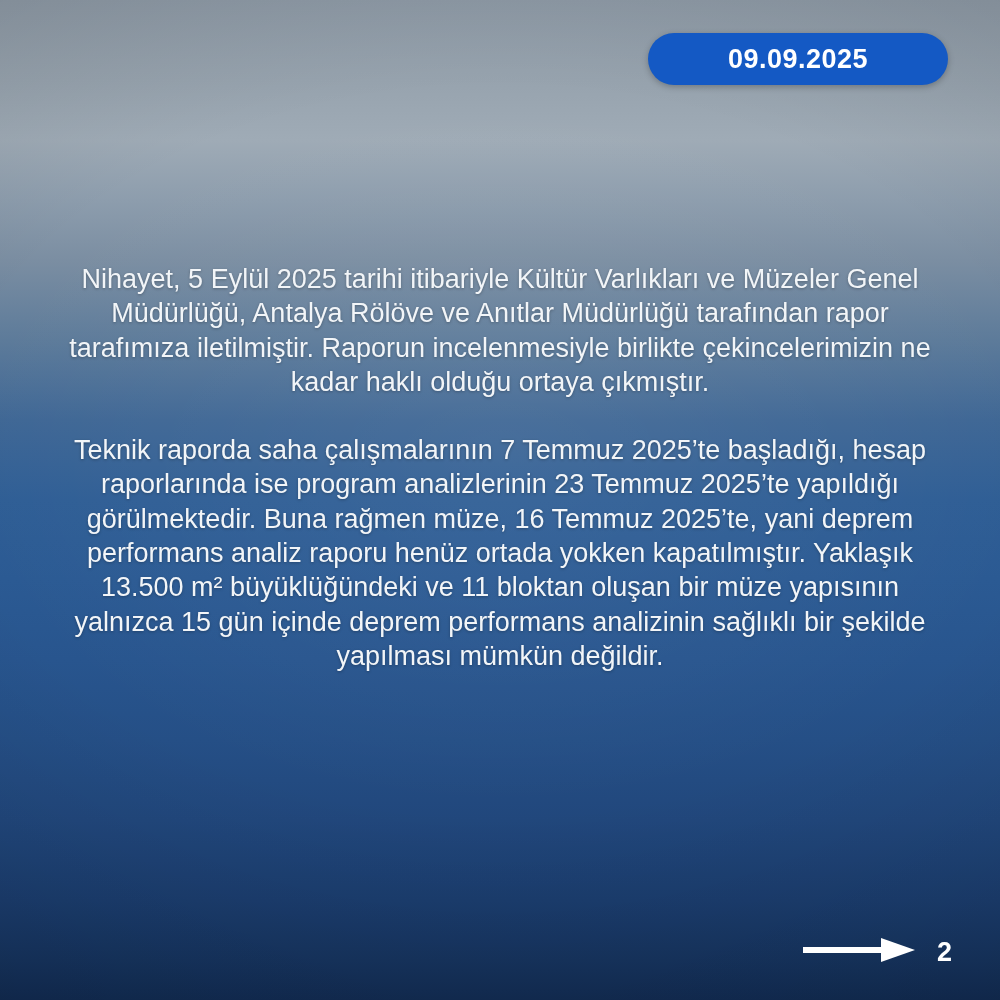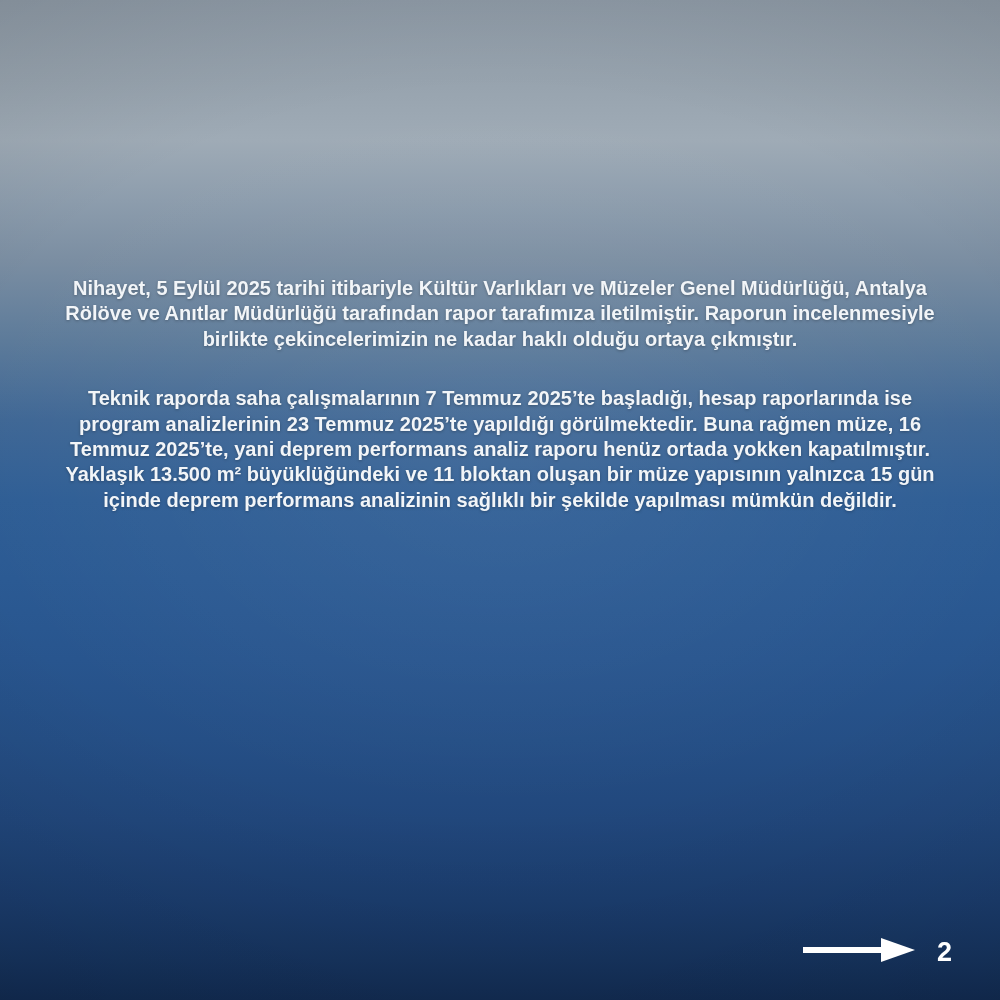--- a/index.html
+++ b/index.html
@@ -55,27 +55,27 @@
     font-weight: bold;
     letter-spacing: 0.5px;
     box-shadow: 0 2px 6px rgba(0,0,0,0.25);
     padding: 0 32px;
     box-sizing: border-box;
   }
   .body-text {
     position: absolute;
     left: 50px;
     right: 50px;
-    top: 276px;
+    top: 262px;
     color: #f2f5f8;
     text-align: center;
-    font-size: 20px;
+    font-size: 27px;
     line-height: 1.27;
     text-shadow: 0 1px 3px rgba(0,0,0,0.28);
-    font-weight: 700;
+    font-weight: 400;
   }
   .body-text p {
     margin: 0 0 34px 0;
   }
   .body-text p:last-child {
     margin-bottom: 12px;
   }
   .footer {
     position: absolute;
     right: 48px;
@@ -92,20 +92,23 @@
     font-size: 27px;
     font-weight: bold;
     line-height: 1;
   }
 </style>
 </head>
 <body>
 
 <div class="slide">
 
+  <div class="date-badge">
+    <span>09.09.2025</span>
+  </div>
 
   <div class="body-text">
     <p>Nihayet, 5 Eylül 2025 tarihi itibariyle Kültür Varlıkları ve Müzeler Genel Müdürlüğü, Antalya Rölöve ve Anıtlar Müdürlüğü tarafından rapor tarafımıza iletilmiştir. Raporun incelenmesiyle birlikte çekincelerimizin ne kadar haklı olduğu ortaya çıkmıştır.</p>
     <p>Teknik raporda saha çalışmalarının 7 Temmuz 2025’te başladığı, hesap raporlarında ise program analizlerinin 23 Temmuz 2025’te yapıldığı görülmektedir. Buna rağmen müze, 16 Temmuz 2025’te, yani deprem performans analiz raporu henüz ortada yokken kapatılmıştır. Yaklaşık 13.500 m² büyüklüğündeki ve 11 bloktan oluşan bir müze yapısının yalnızca 15 gün içinde deprem performans analizinin sağlıklı bir şekilde yapılması mümkün değildir.</p>
   </div>
 
   <div class="footer">
     <span class="arrow">
       <svg width="116" height="28" viewBox="0 0 116 28" aria-hidden="true">
         <rect x="0" y="11" width="86" height="6" fill="#ffffff"></rect>

